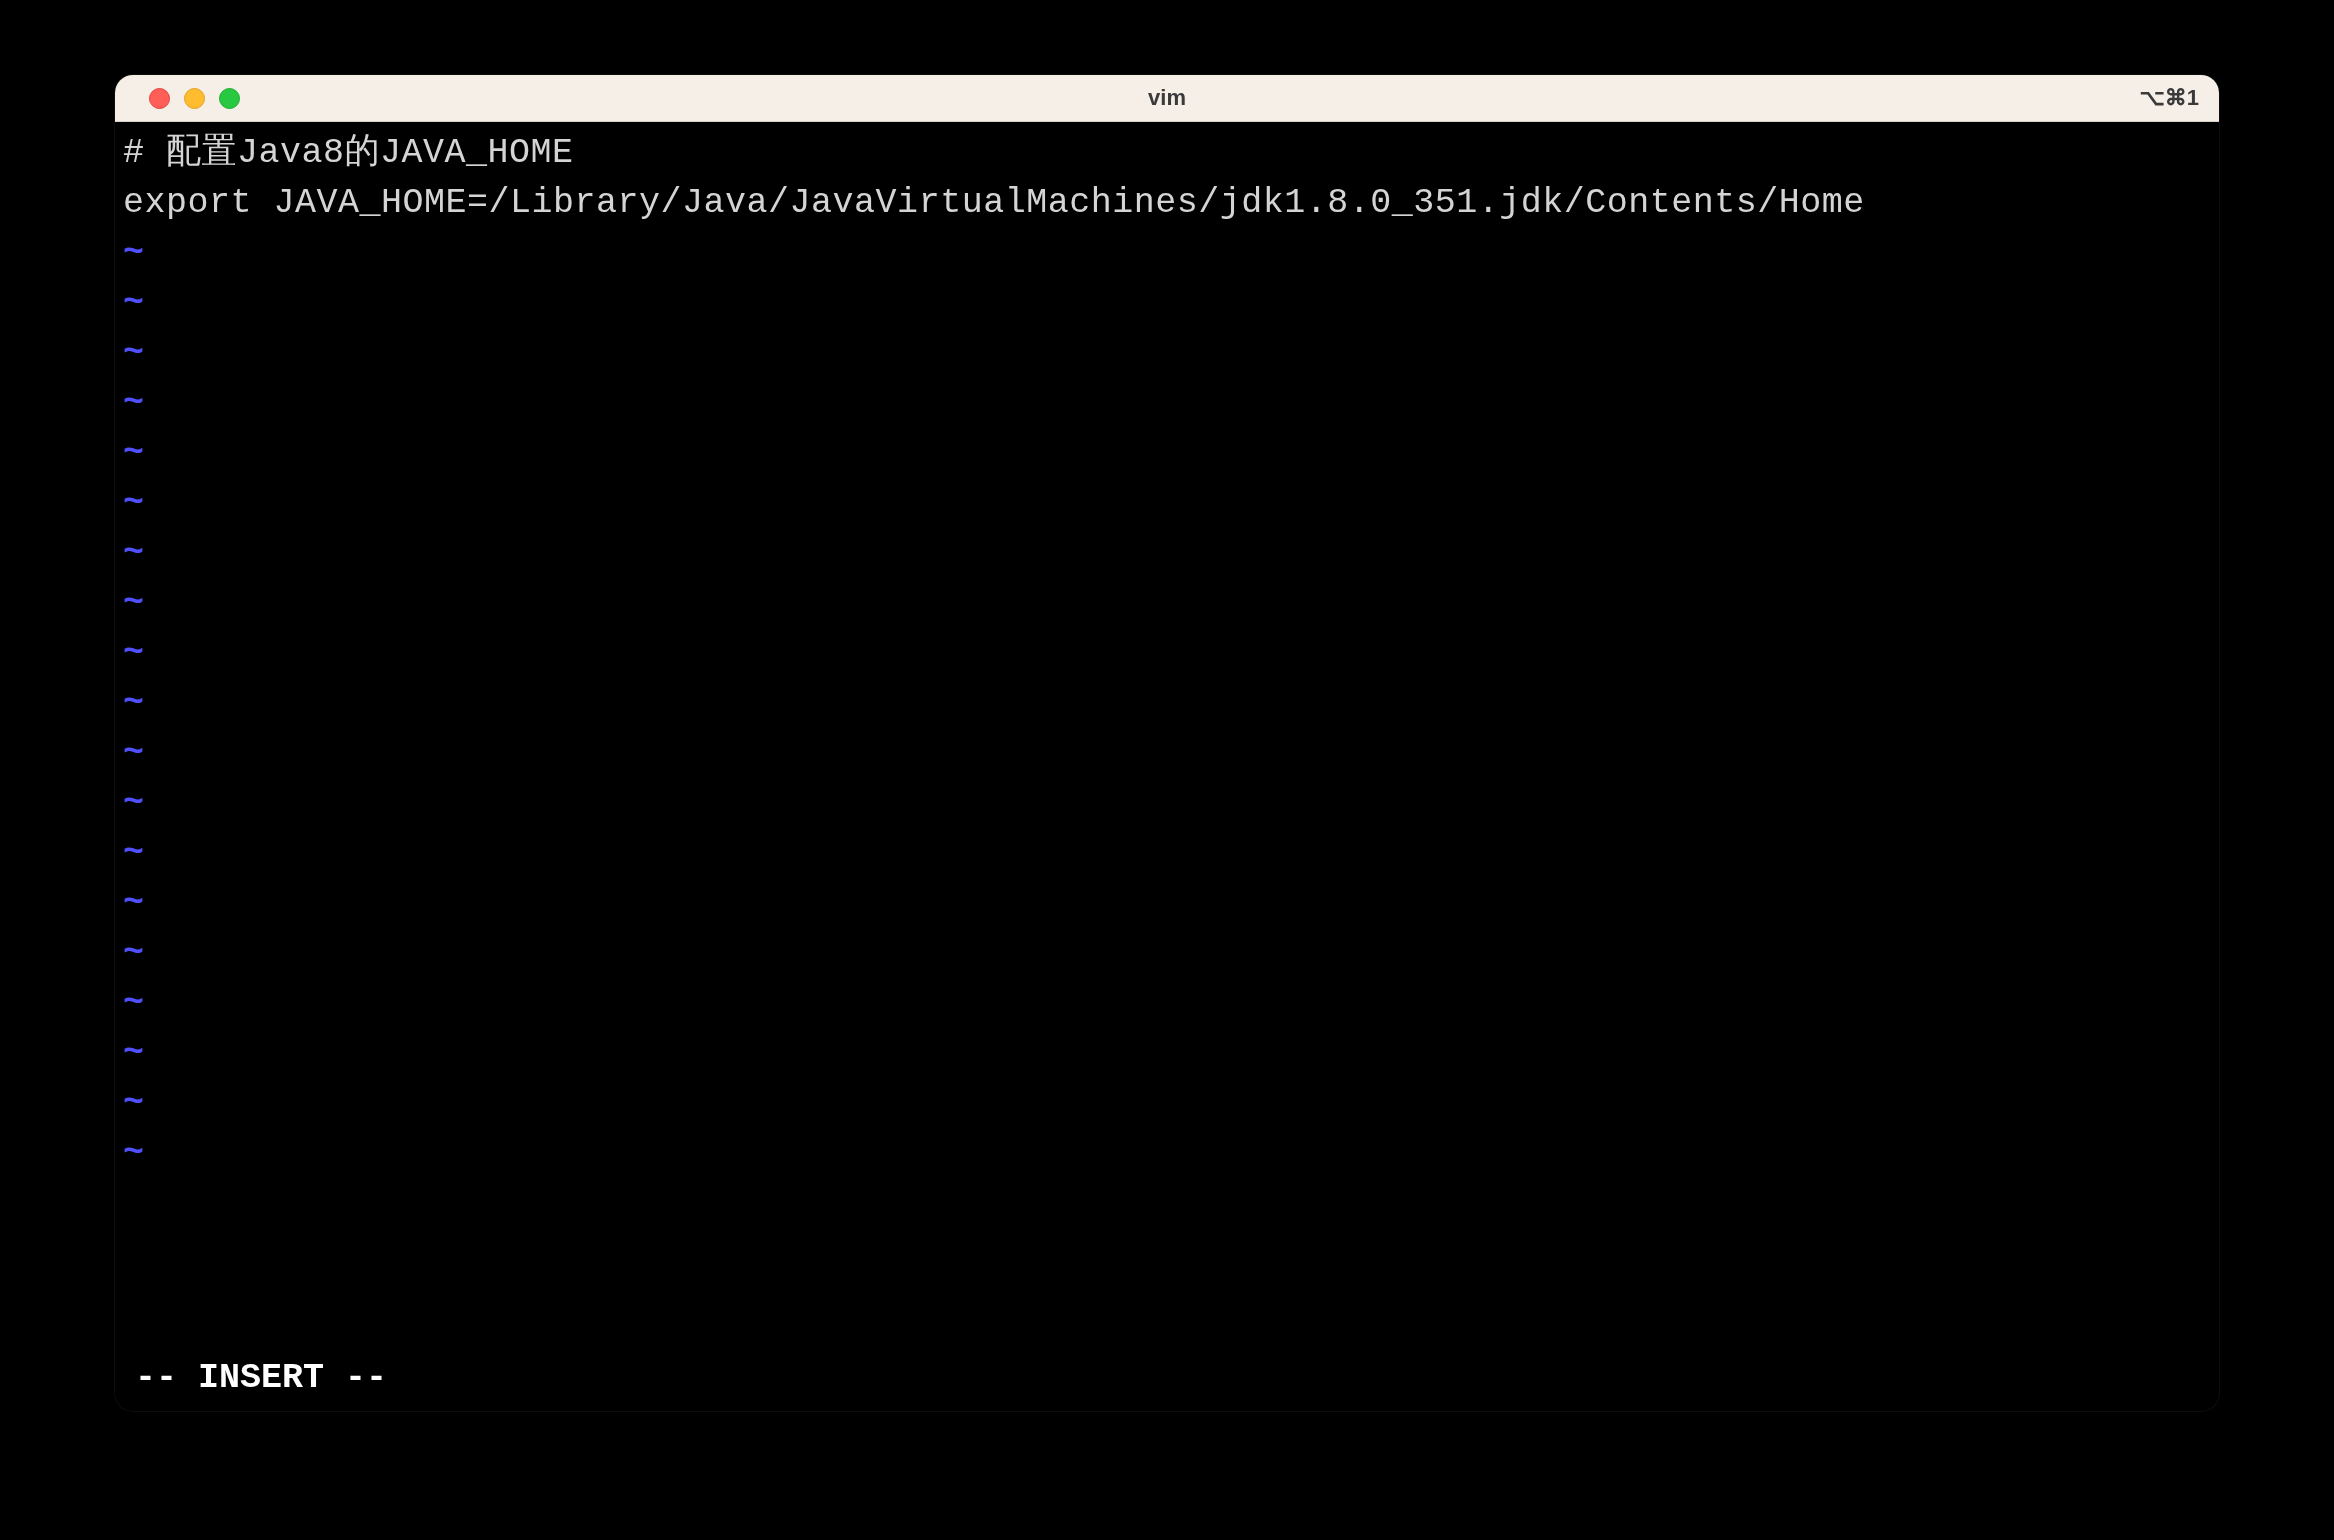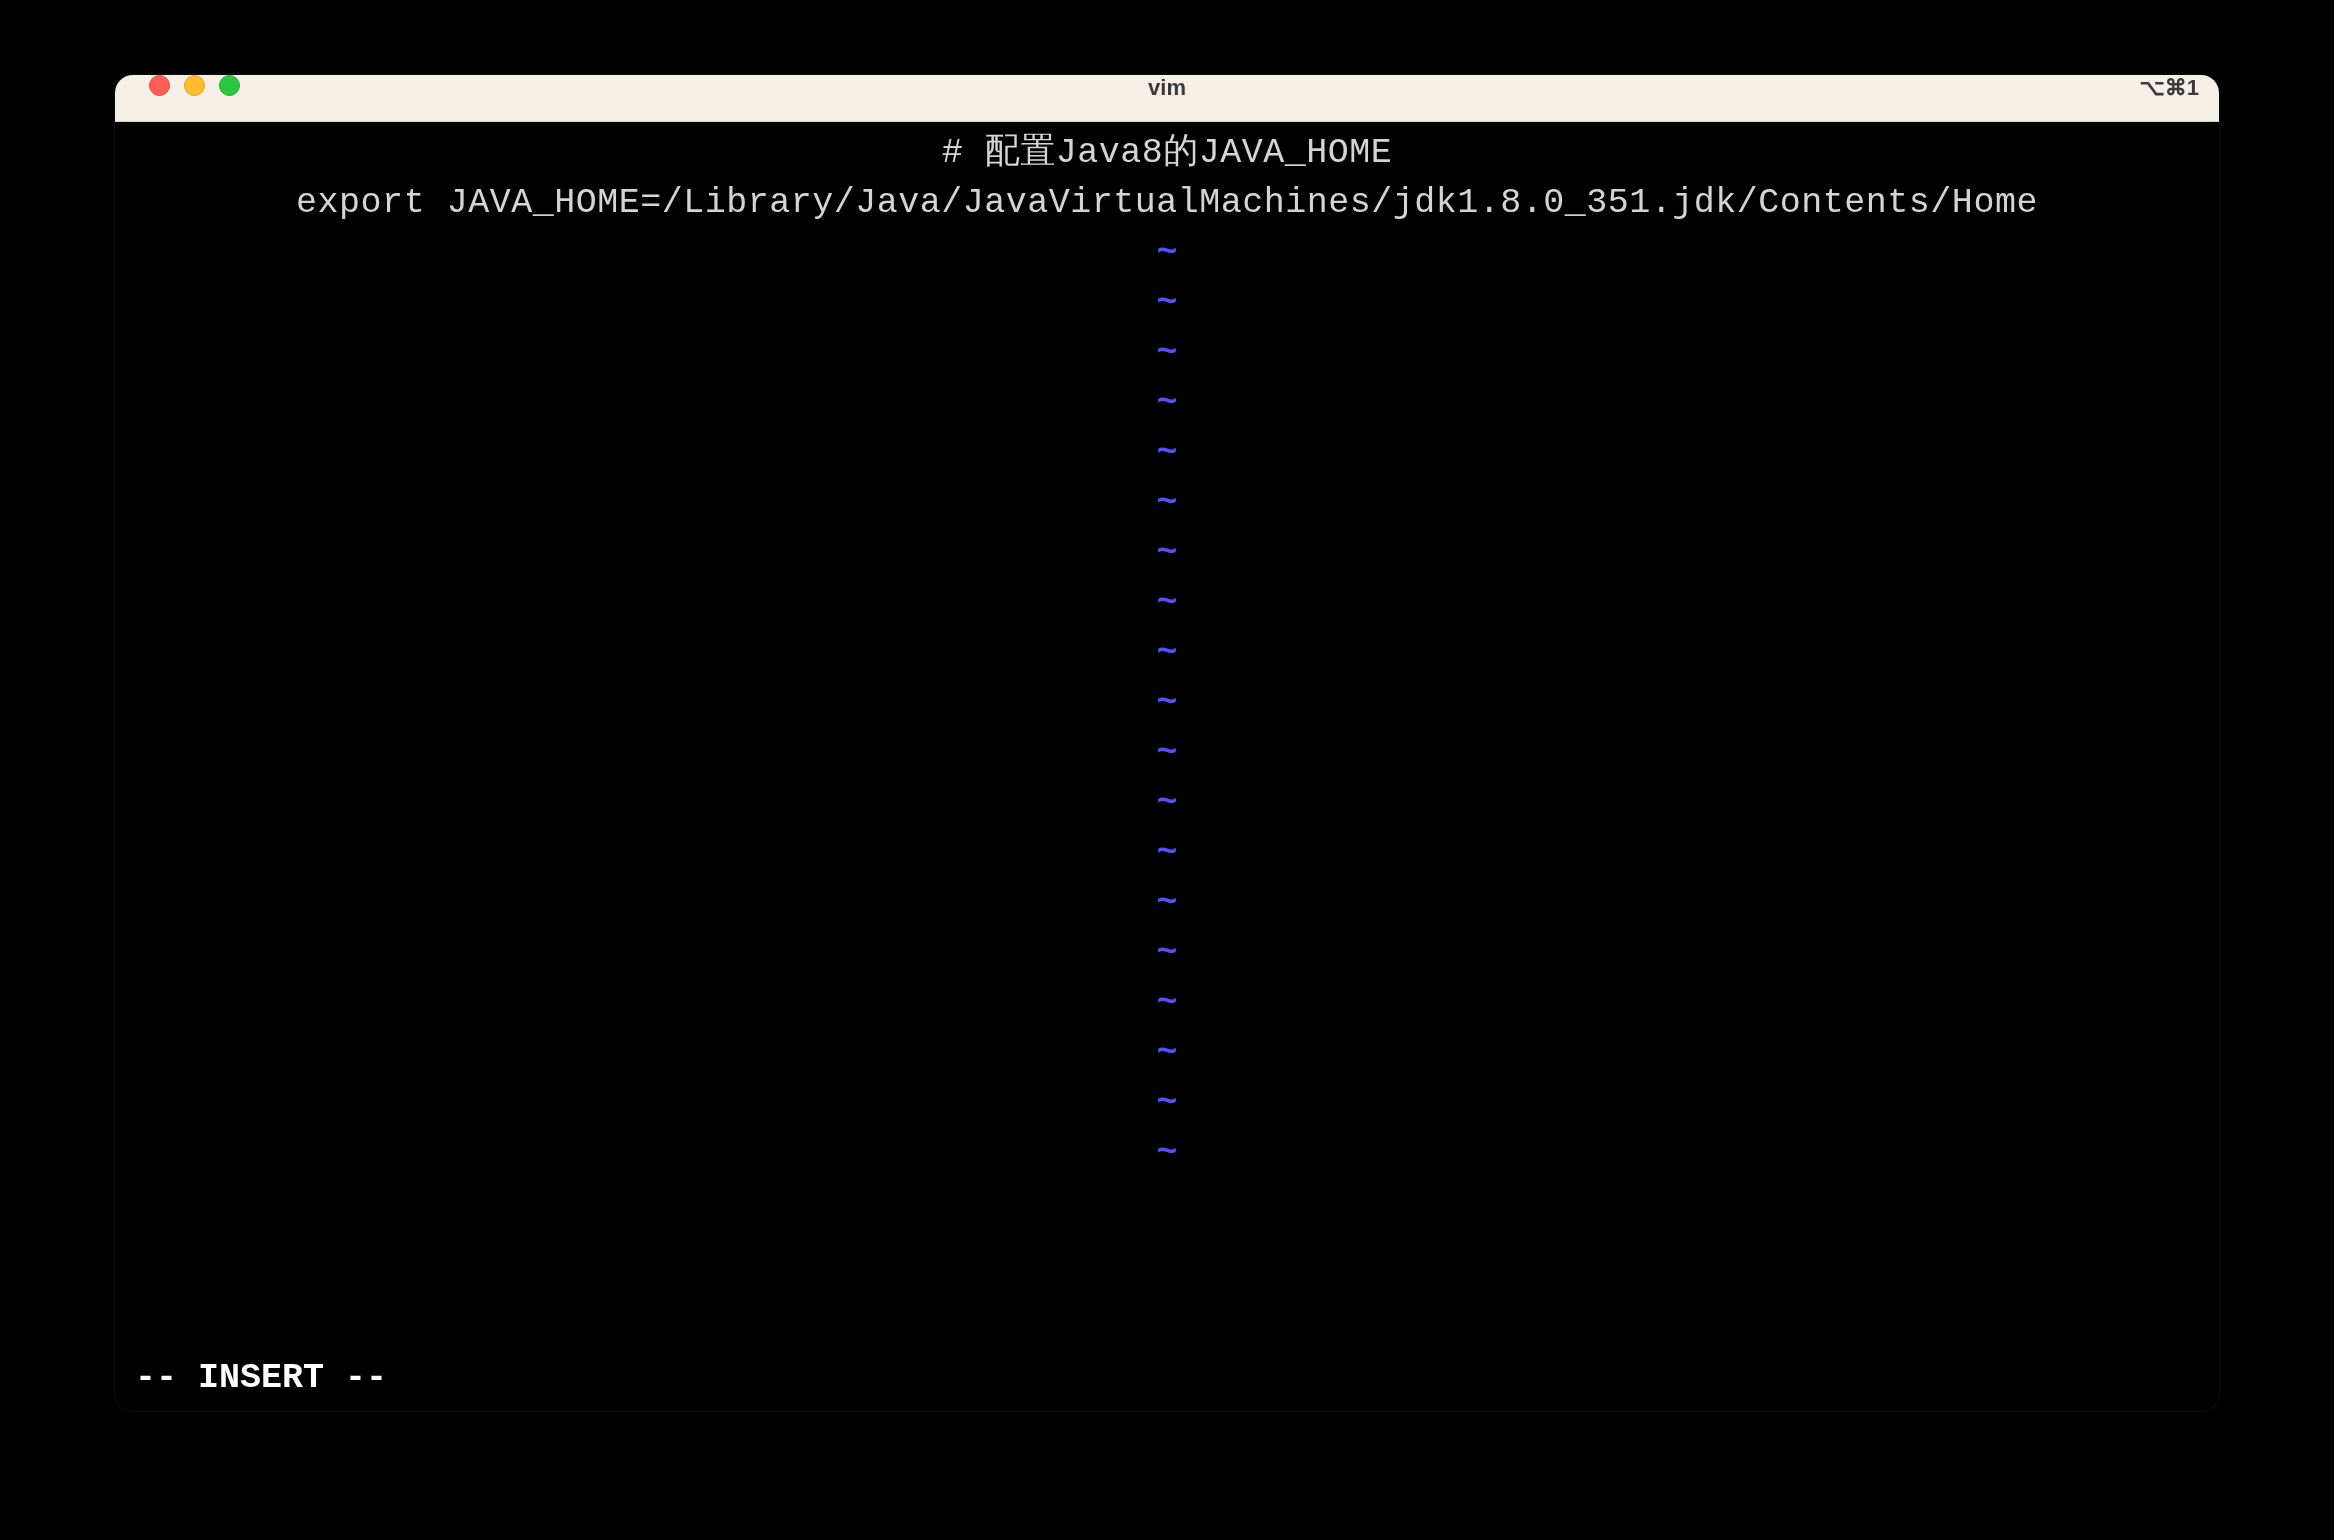--- a/index.html
+++ b/index.html
@@ -25,21 +25,21 @@
       background: #000;
       border-radius: 18px;
       overflow: hidden;
       box-shadow: 0 0 0 1px rgba(255,255,255,0.05);
     }
     
     .titlebar {
       height: 47px;
       background: #f5efe8;
       display: flex;
-      align-items: flex-start;
+      align-items: center;
       position: relative;
       padding: 0 34px;
       border-bottom: 1px solid #d8d0c6;
     }
     
     .traffic-lights {
       display: flex;
       gap: 14px;
       align-items: center;
     }
@@ -83,21 +83,20 @@
       font-weight: 600;
       font-family: -apple-system, 'Helvetica Neue', sans-serif;
     }
     
     .terminal-content {
       padding: 6px 8px;
       height: calc(100% - 47px);
       display: flex;
       flex-direction: column;
       position: relative;
-      align-items: center;
     }
     
     .line {
       color: #d4d4d4;
       font-size: 35px;
       line-height: 50px;
       white-space: pre;
       letter-spacing: 0.5px;
     }
     

